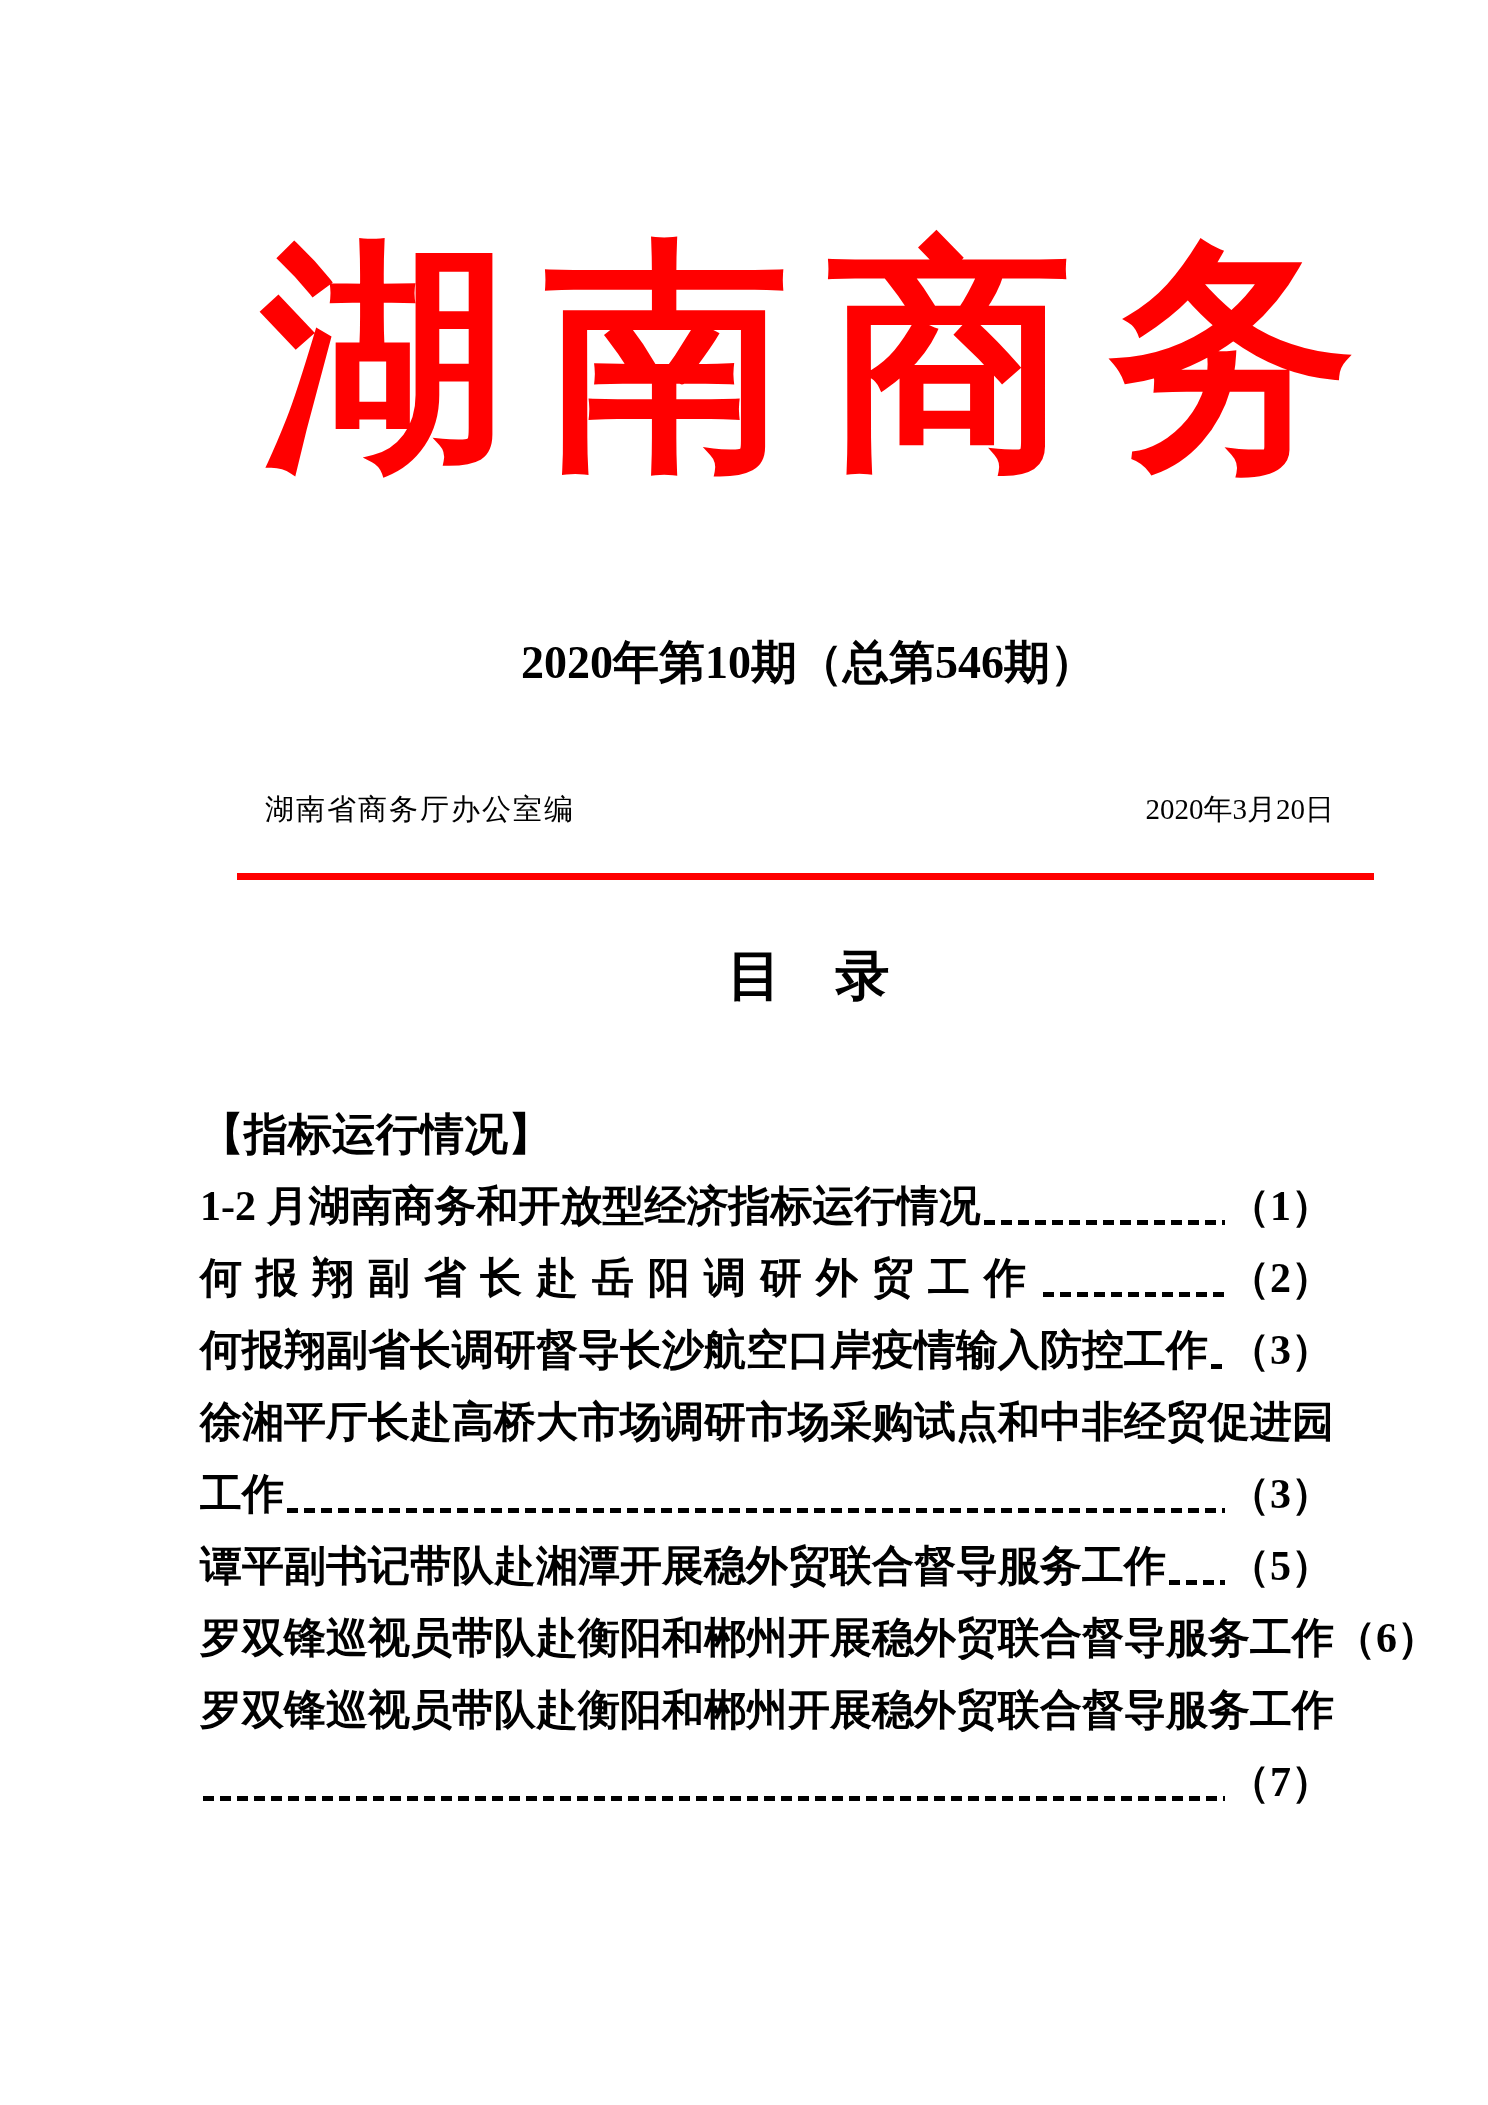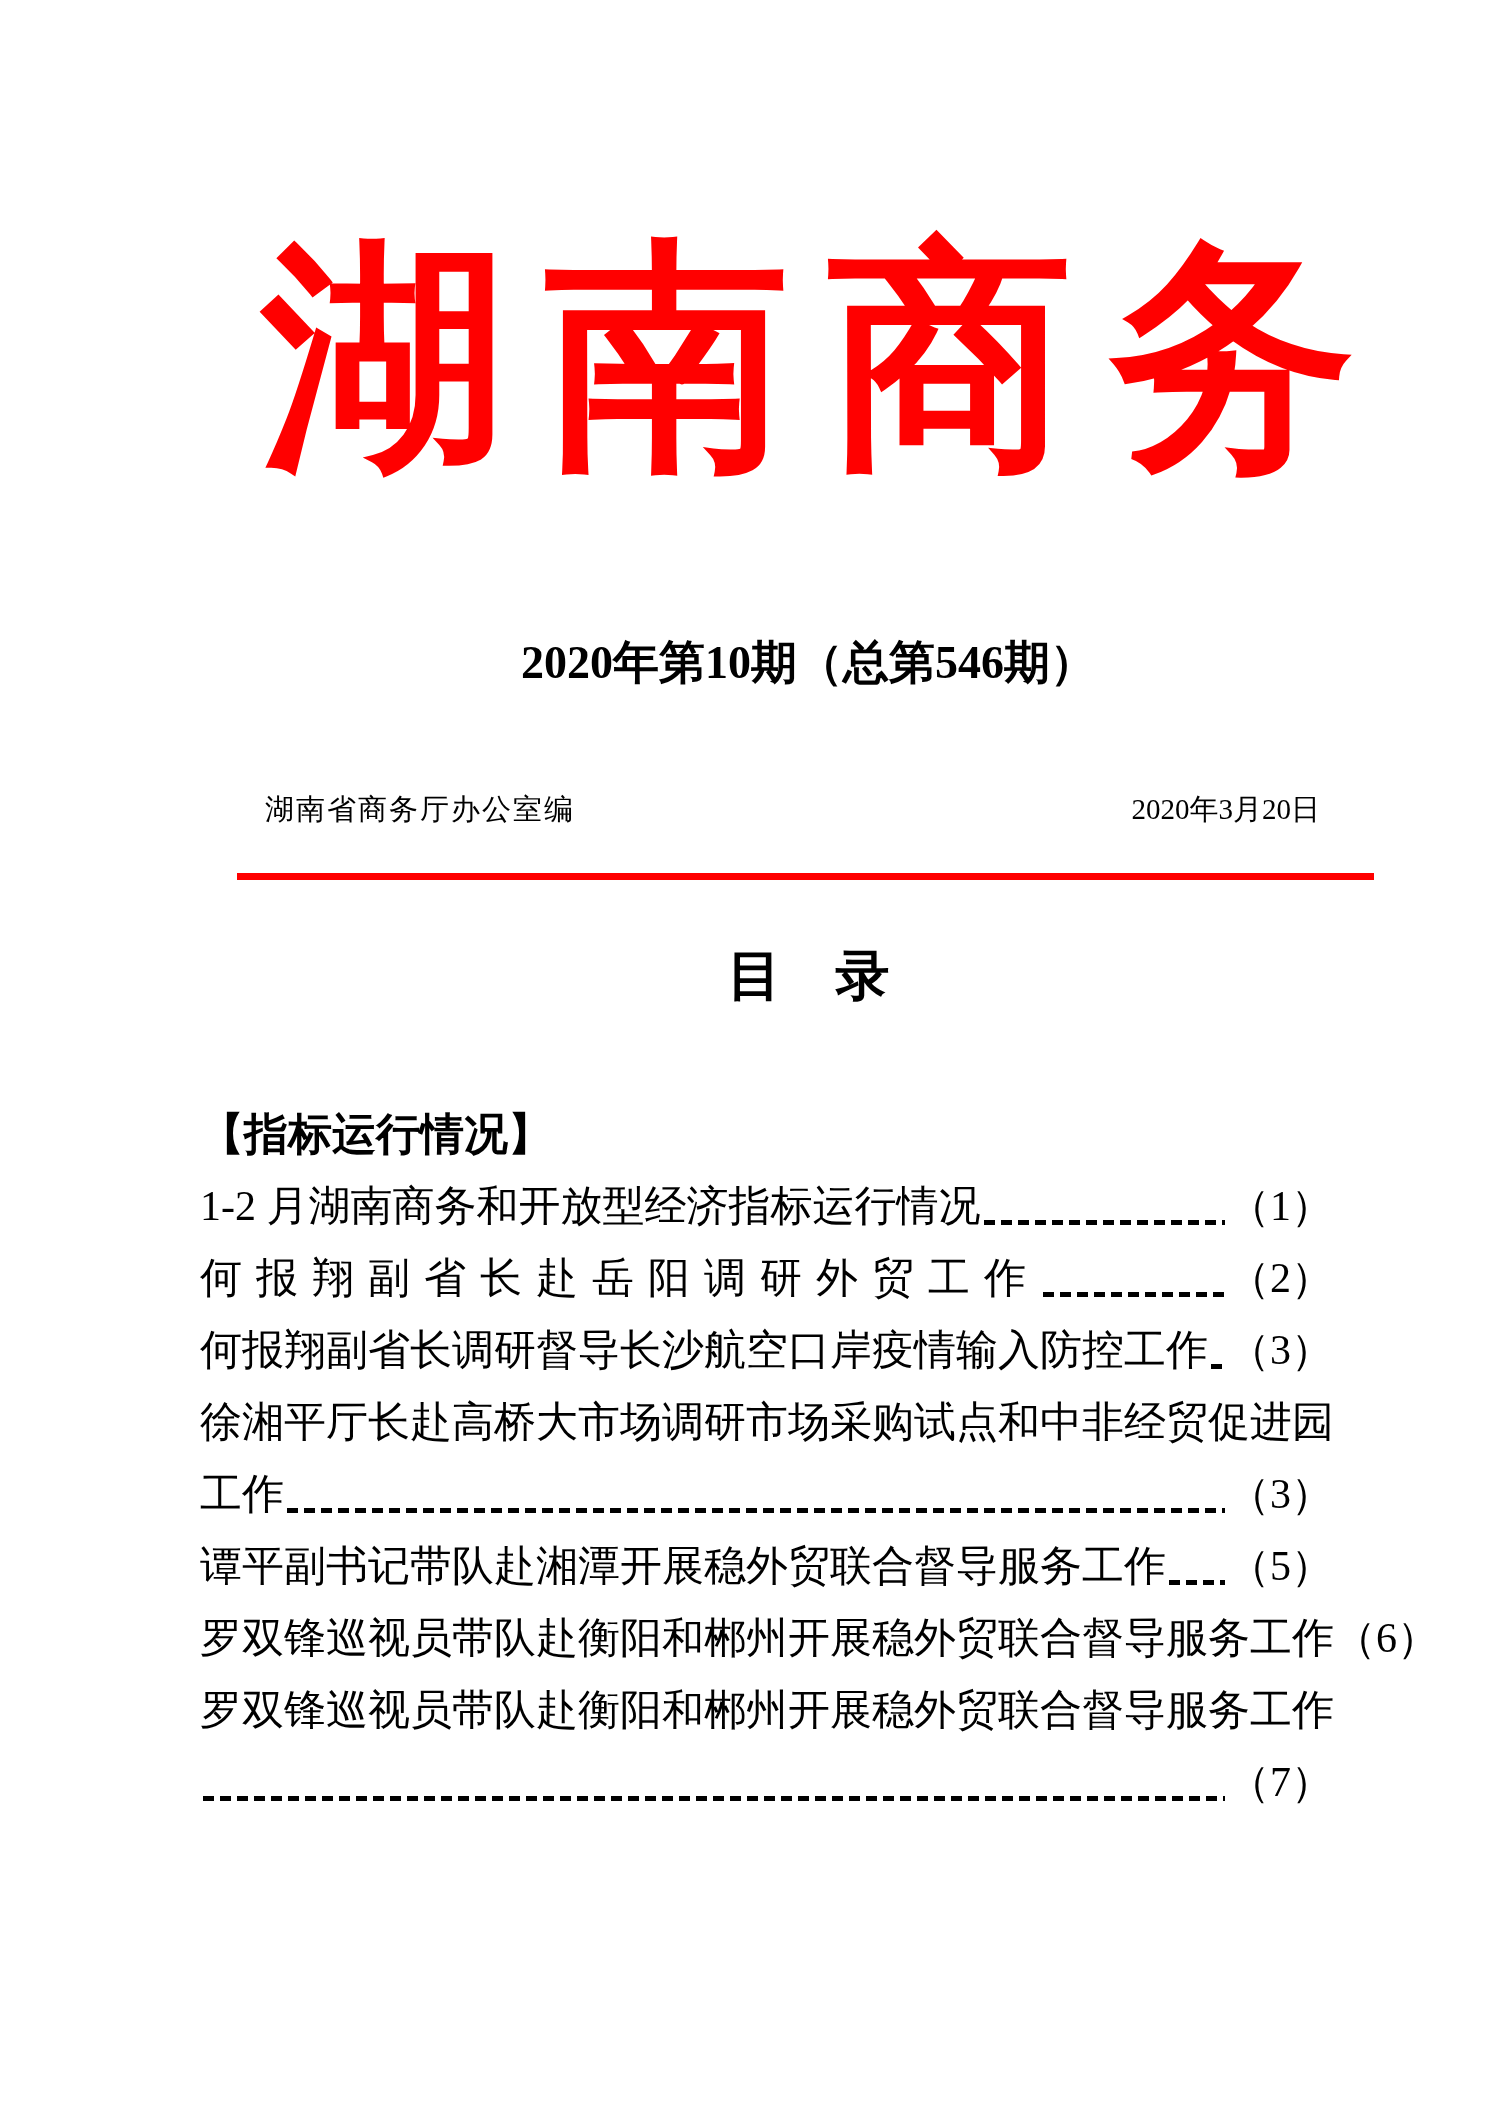--- a/index.html
+++ b/index.html
@@ -33,21 +33,21 @@
     white-space:nowrap;
   }
   
   .pubrow{
     position:absolute;top:778px;left:237px;right:114px;
     display:flex;justify-content:space-between;align-items:center;
     font-size:29px;line-height:62px;
     white-space:nowrap;
   }
   .pubrow .publisher{margin-left:28px;letter-spacing:2px;}
-  .pubrow .pubdate{margin-right:60px;}
+  .pubrow .pubdate{margin-right:46px;}
   
   .rule{
     position:absolute;top:873px;left:237px;width:1137px;height:7px;
     background:#FF0000;
   }
   
   .toc-title{
     position:absolute;top:940px;left:237px;right:114px;
     text-align:center;
     font-size:54px;line-height:72px;
@@ -56,20 +56,21 @@
   }
   
   .toc{
     position:absolute;top:1098px;left:200px;width:1133px;
   }
   .toc-row{
     display:flex;align-items:baseline;
     height:72px;line-height:72px;
     font-size:42px;
     white-space:nowrap;
+    font-weight:bold;
   }
   .toc-row .txt{flex:0 0 auto;}
   .toc-row.heading{
     font-family:"Liberation Sans","DejaVu Sans",sans-serif;
     font-weight:bold;font-size:44px;
   }
   .toc-row.spread .txt{letter-spacing:14px;}
   .lead{
     flex:1 1 auto;
     align-self:flex-end;

